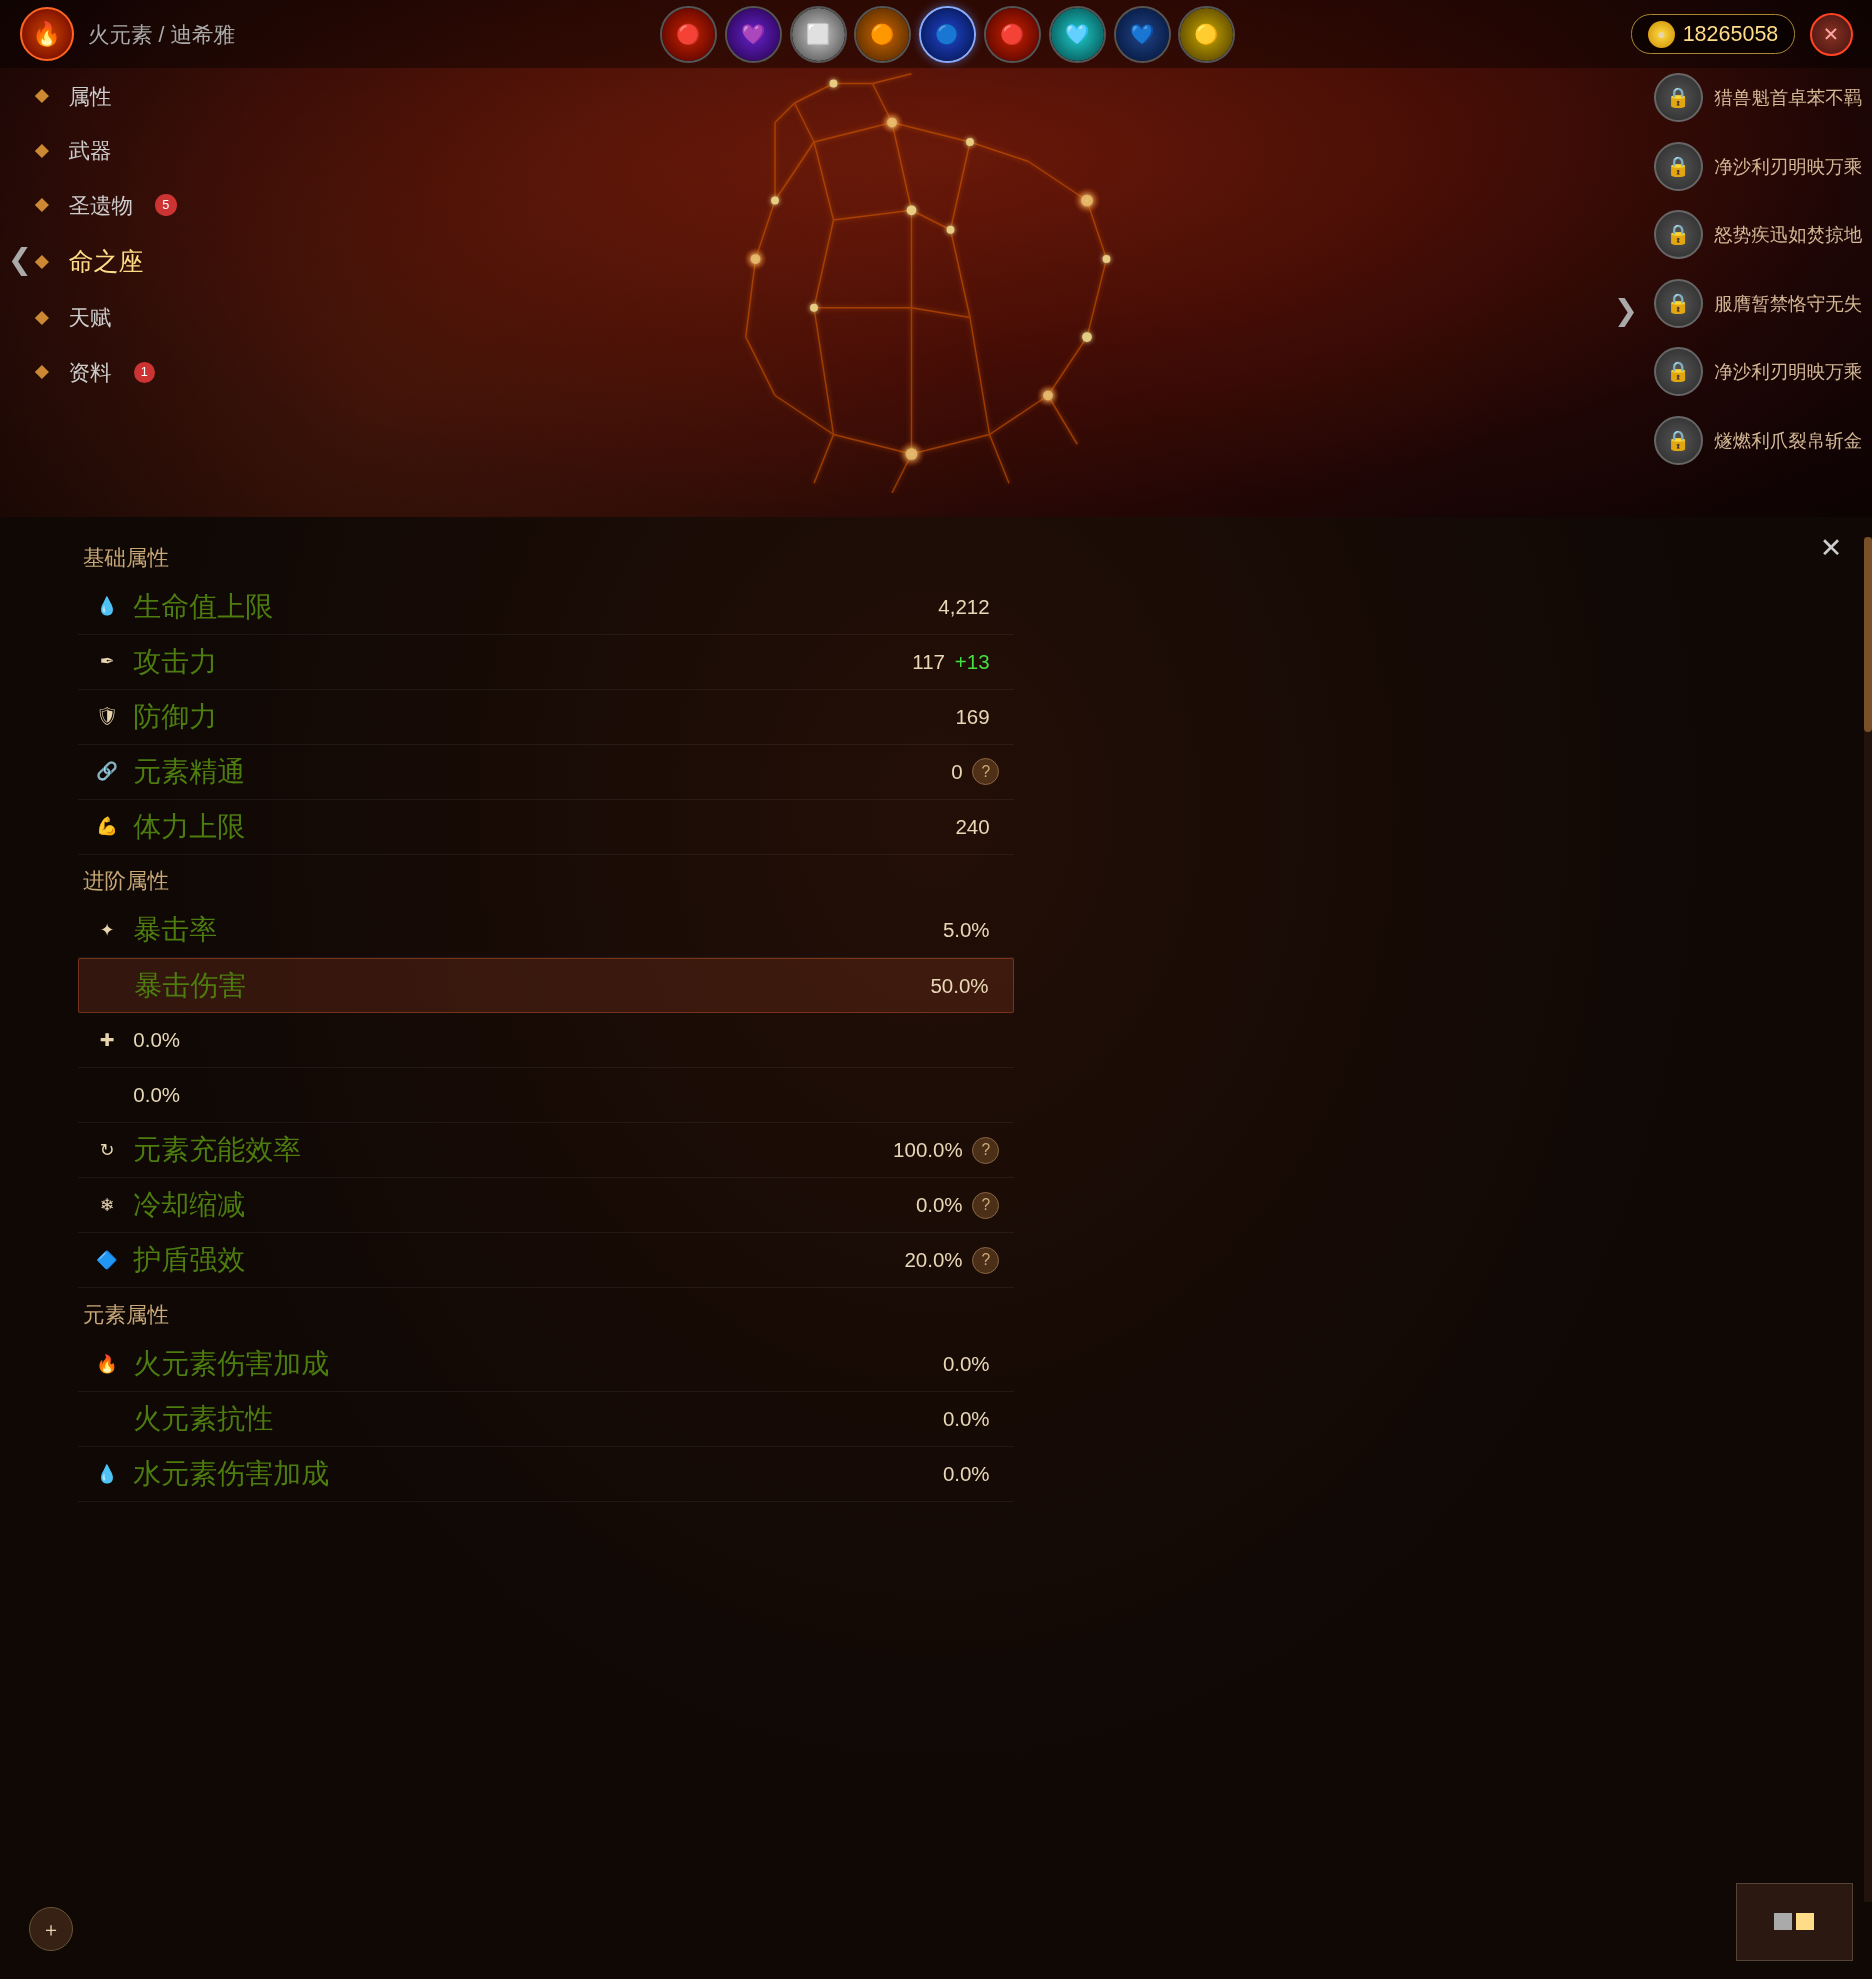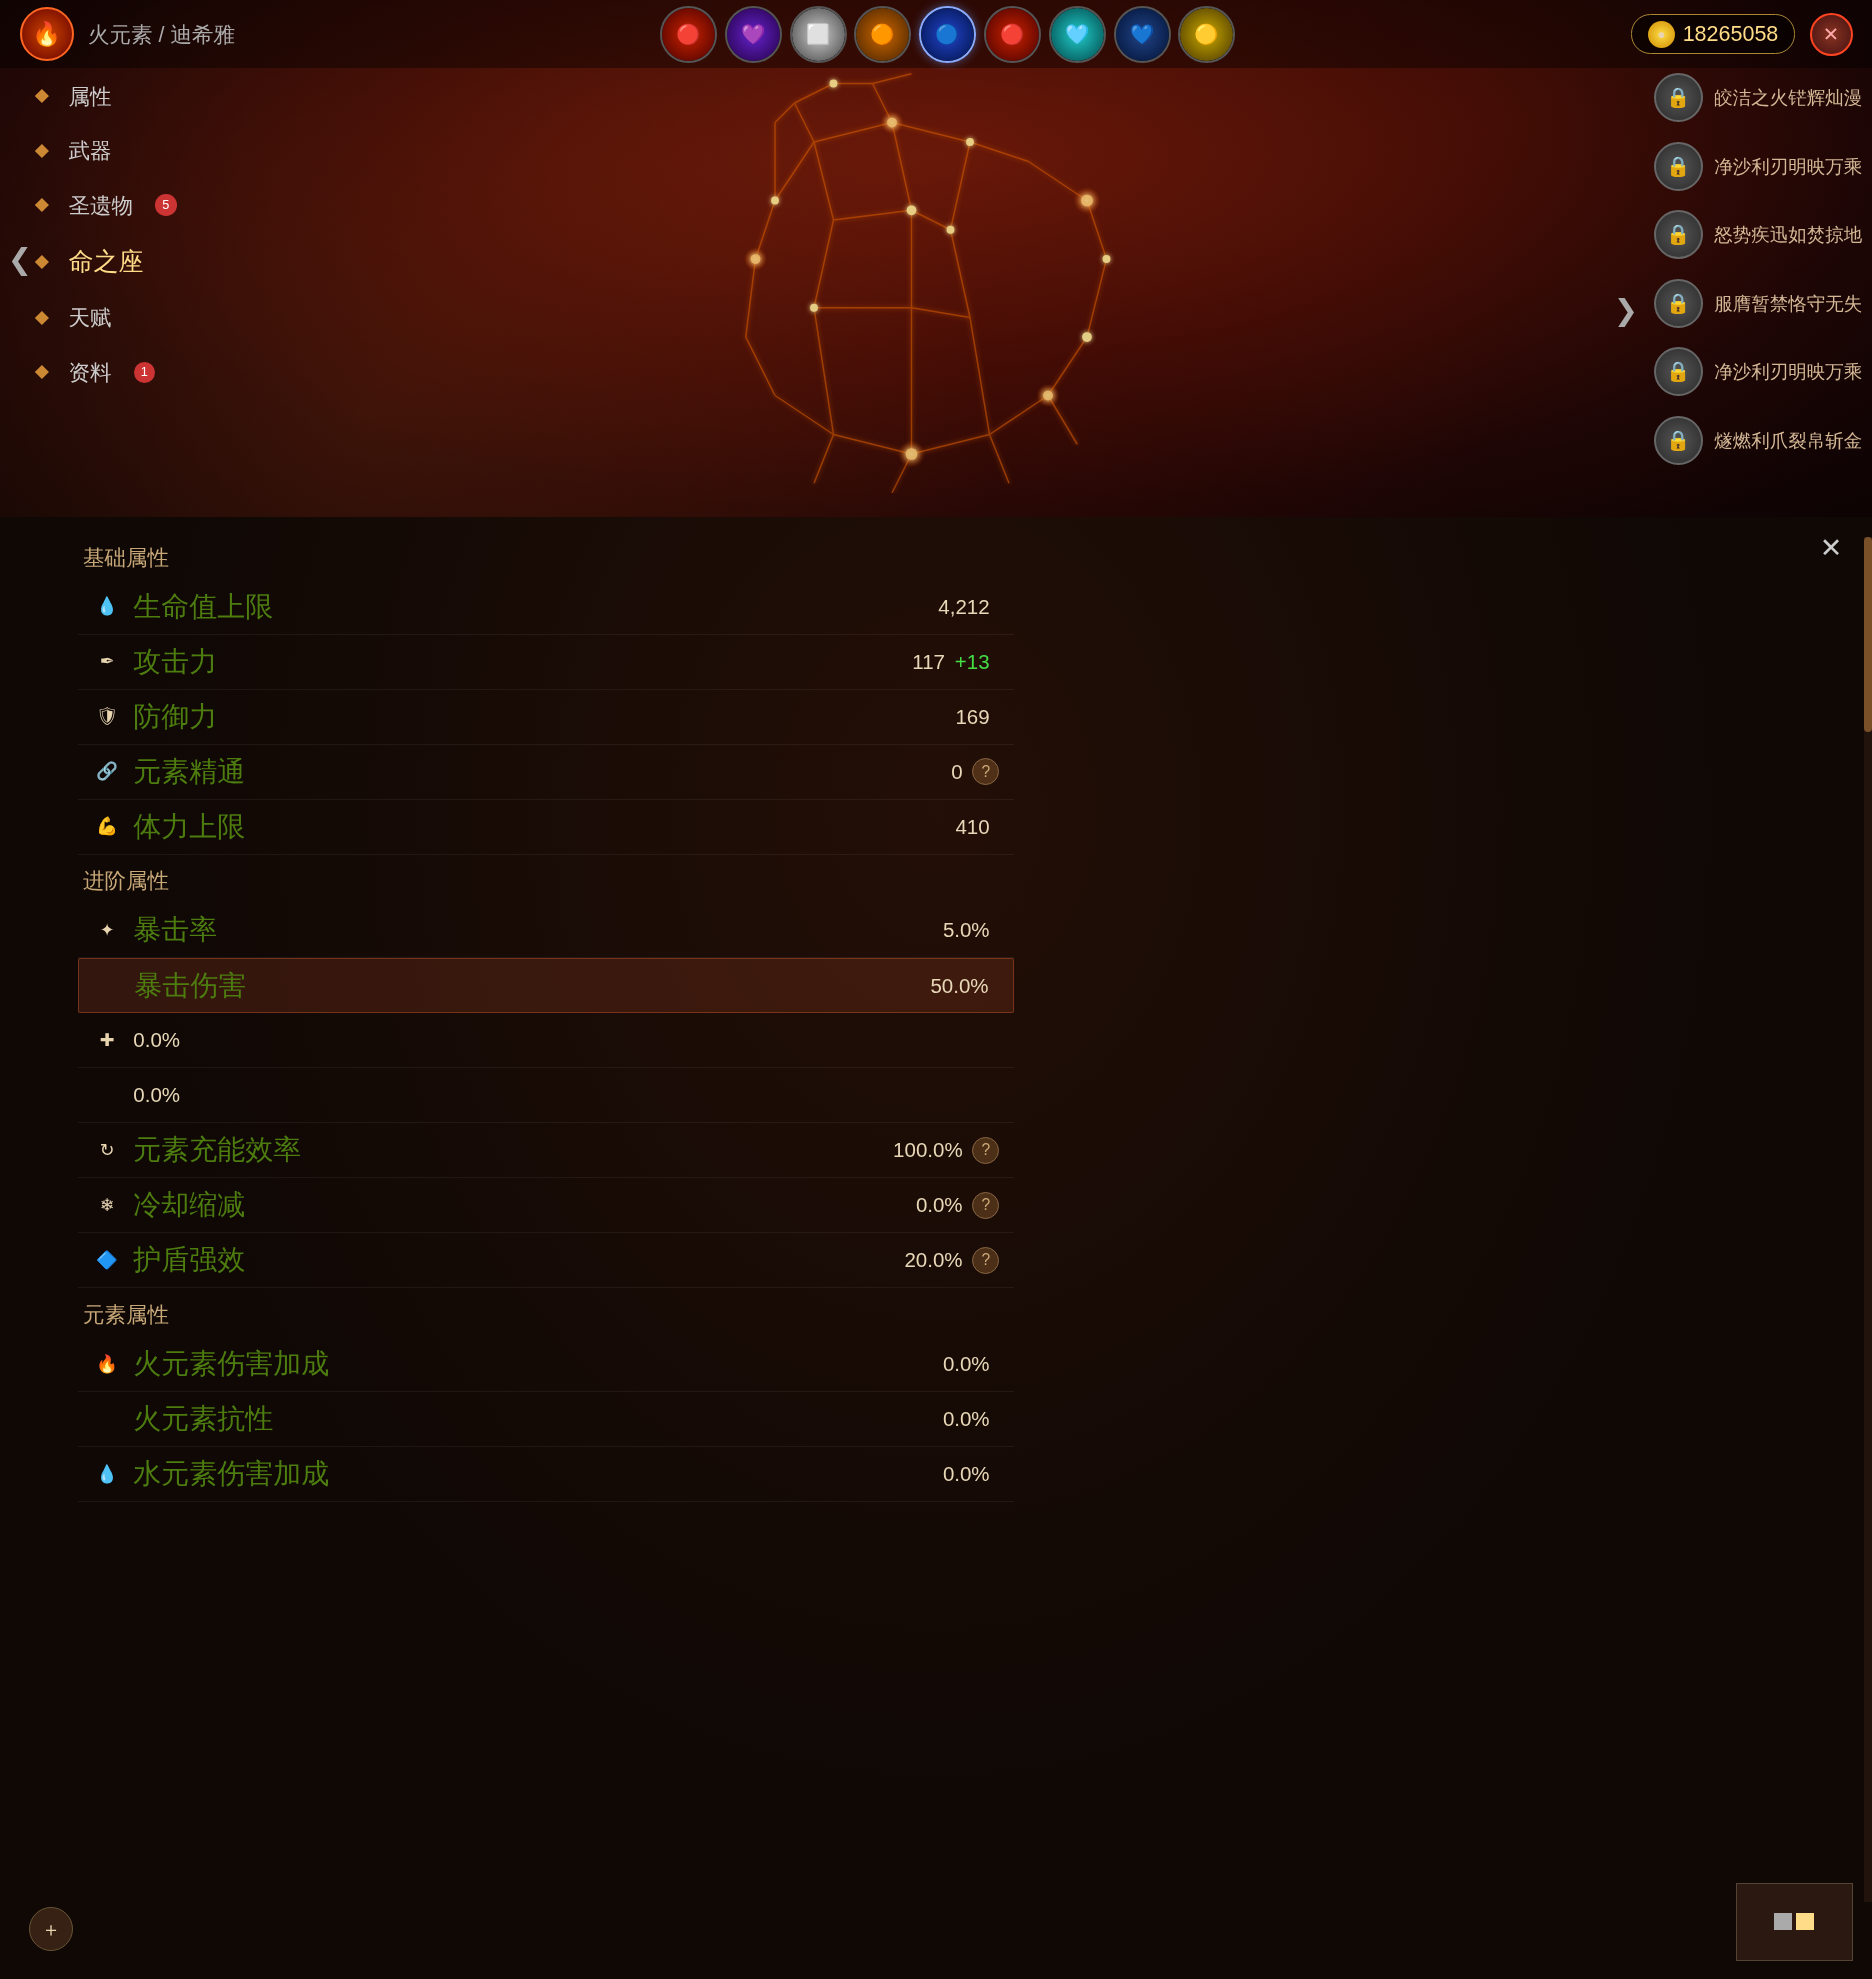--- a/index.html
+++ b/index.html
@@ -616,21 +616,21 @@
       <circle cx="300" cy="400" r="14" fill="url(#starGlow)" opacity="0.8"></circle>
       <circle cx="140" cy="200" r="12" fill="url(#starGlow)" opacity="0.8"></circle>
       <circle cx="440" cy="340" r="12" fill="url(#starGlow)" opacity="0.8"></circle>
     </svg>
   </div>
 
   <div class="right-nodes">
 
   <div class="node-item">
         <div class="node-lock">🔒</div>
-        <span class="node-label">皎洁之火铓辉灿漫</span>
+        <span class="node-label">猎兽魁首卓苯不羁</span>
       </div>
       <div class="node-item">
         <div class="node-lock">🔒</div>
         <span class="node-label">净沙利刃明映万乘</span>
       </div>
       <div class="node-item">
         <div class="node-lock">🔒</div>
         <span class="node-label">怒势疾迅如焚掠地</span>
       </div>
       <div class="node-item">
@@ -680,21 +680,21 @@
         </div>
         <div class="stat-row">
           <div class="stat-icon">🔗</div>
           <div class="stat-name">元素精通</div>
           <div class="stat-value">0</div>
           <div class="stat-help">?</div>
         </div>
         <div class="stat-row">
           <div class="stat-icon">💪</div>
           <div class="stat-name">体力上限</div>
-          <div class="stat-value">410</div>
+          <div class="stat-value">240</div>
         </div>
       </div>
 
     <div class="section-title" style="margin-top:11.7px;">进阶属性</div>
 
     <div id="advanced-stats-container">
         <div class="stat-row">
           <div class="stat-icon">✦</div>
           <div class="stat-name">暴击率</div>
           <div class="stat-value">5.0%</div>

